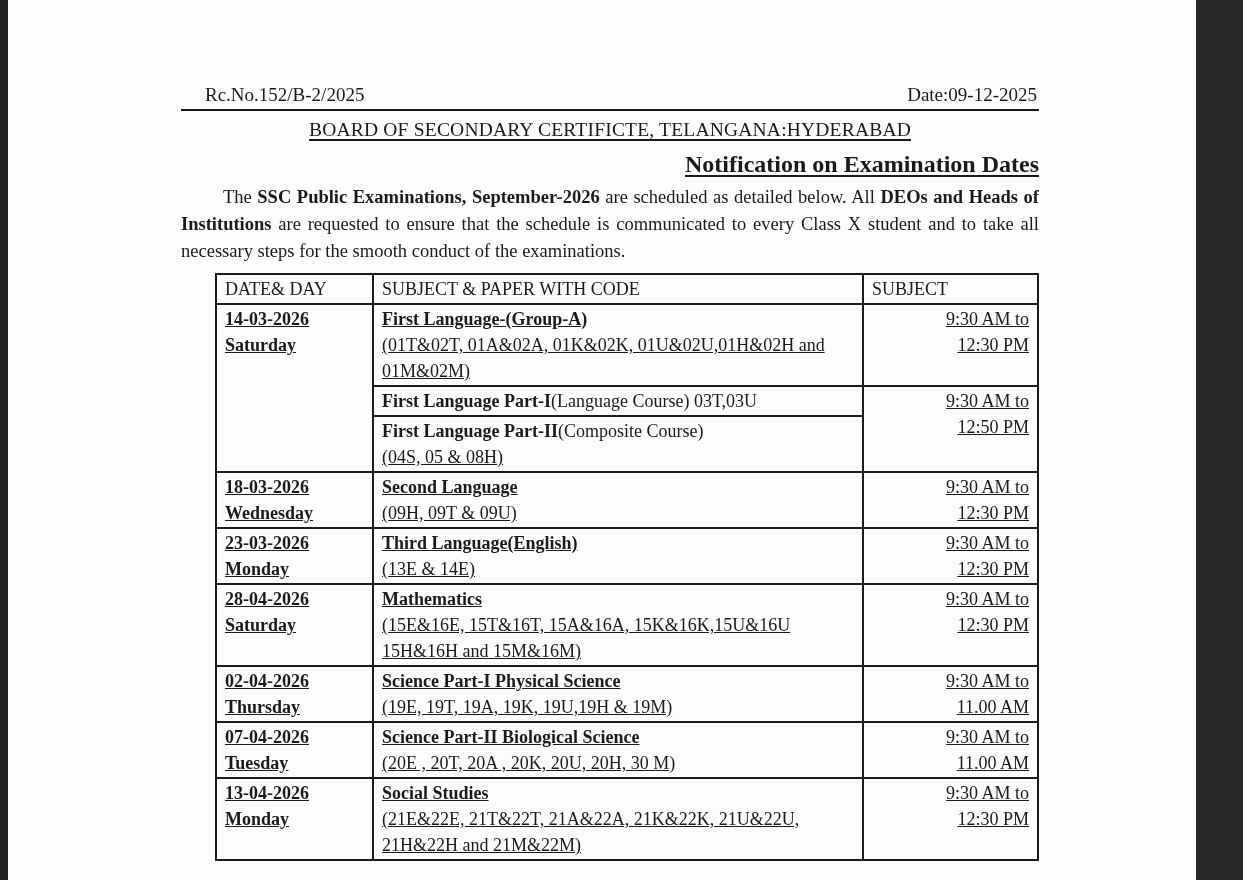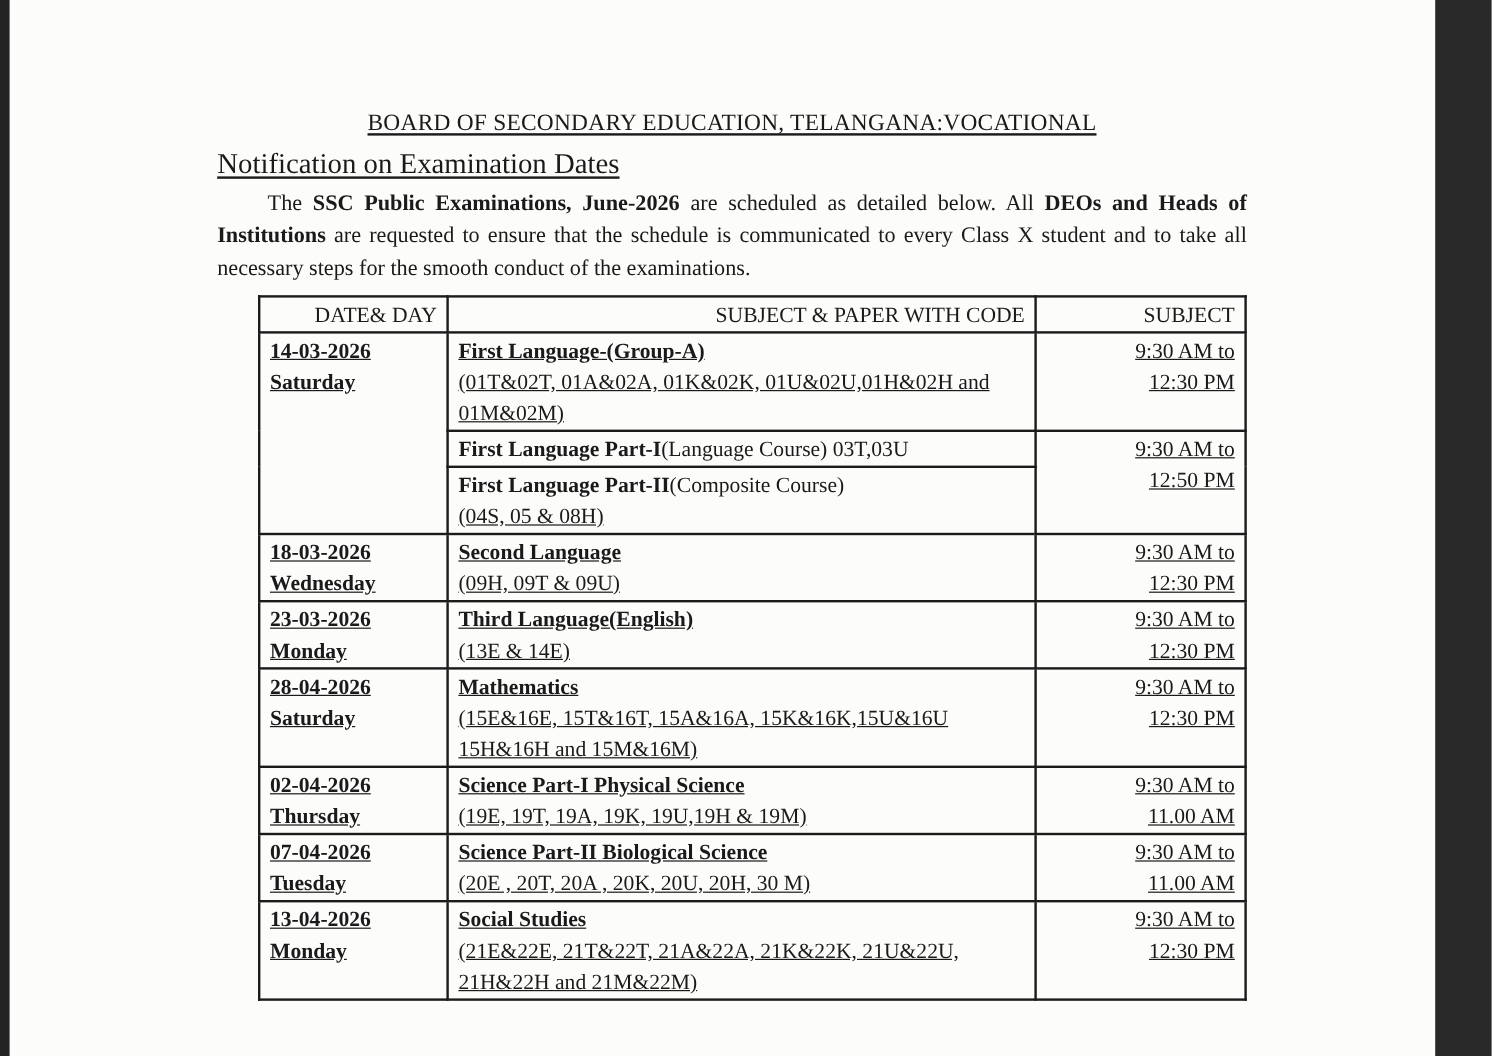--- a/index.html
+++ b/index.html
@@ -17,64 +17,68 @@
   .refline{
     display:flex;justify-content:space-between;align-items:flex-end;
     font-size:19px;border-bottom:2px solid #161616;padding:0 2px 3px 24px;
   }
   .hline{
     text-align:center;font-size:19.5px;letter-spacing:.2px;margin-top:6px;
     line-height:26px;
   }
   .hline span{text-decoration:underline;text-decoration-thickness:1.5px;text-underline-offset:3px;}
   .doc-title{
-    text-align:left;font-size:24px;font-weight:normal;margin-top:6px;line-height:30px;
+    text-align:right;font-size:24px;font-weight:bold;margin-top:6px;line-height:30px;
   }
   .doc-title span{text-decoration:underline;text-decoration-thickness:2px;text-underline-offset:3px;}
   .intro{
     margin:5px 0 8px 0;font-size:18.5px;line-height:27px;text-align:justify;
     text-indent:42px;
   }
   .intro b{font-weight:bold;}
 
   table.tt{
     border-collapse:collapse;margin-left:34px;width:822px;table-layout:fixed;
   }
   table.tt th,table.tt td{
     border:2px solid #1b1b1b;font-size:18px;line-height:26px;
     padding:1px 8px;vertical-align:top;
   }
   table.tt th{
-    font-weight:normal;text-align:right;line-height:24px;padding-top:2px;padding-bottom:2px;
+    font-weight:normal;text-align:left;line-height:24px;padding-top:2px;padding-bottom:2px;
   }
   th.c-timing{text-align:center;}
   col.c1{width:157px;} col.c2{width:490px;} col.c3{width:175px;}
   td.date{font-weight:bold;}
   td.time{text-align:right;vertical-align:middle;}
   .blk{display:block;text-decoration:underline;}
   .bold{font-weight:bold;}
 </style>
 </head>
 <body>
 
 <div class="edge edge-left"></div>
 <div class="edge edge-right"></div>
 
 <div class="doc">
 
+  <div class="refline">
+    <span>Rc.No.152/B-2/2025</span>
+    <span>Date:09-12-2025</span>
+  </div>
 
   <div class="hline">
-    <span>BOARD OF SECONDARY EDUCATION, TELANGANA:VOCATIONAL</span>
+    <span>BOARD OF SECONDARY CERTIFICTE, TELANGANA:HYDERABAD</span>
   </div>
 
   <div class="doc-title">
     <span>Notification on Examination Dates</span>
   </div>
 
-  <p class="intro"><span>The </span><b>SSC Public Examinations, June-2026</b><span> are scheduled as detailed below. All </span><b>DEOs and Heads of Institutions</b><span> are requested to ensure that the schedule is communicated to every Class X student and to take all necessary steps for the smooth conduct of the examinations.</span></p>
+  <p class="intro"><span>The </span><b>SSC Public Examinations, September-2026</b><span> are scheduled as detailed below. All </span><b>DEOs and Heads of Institutions</b><span> are requested to ensure that the schedule is communicated to every Class X student and to take all necessary steps for the smooth conduct of the examinations.</span></p>
 
   <table class="tt">
     <colgroup>
         <col class="c1">
         <col class="c2">
         <col class="c3">
       </colgroup>
     <thead>
       <tr>
         <th>DATE&amp; DAY</th>

